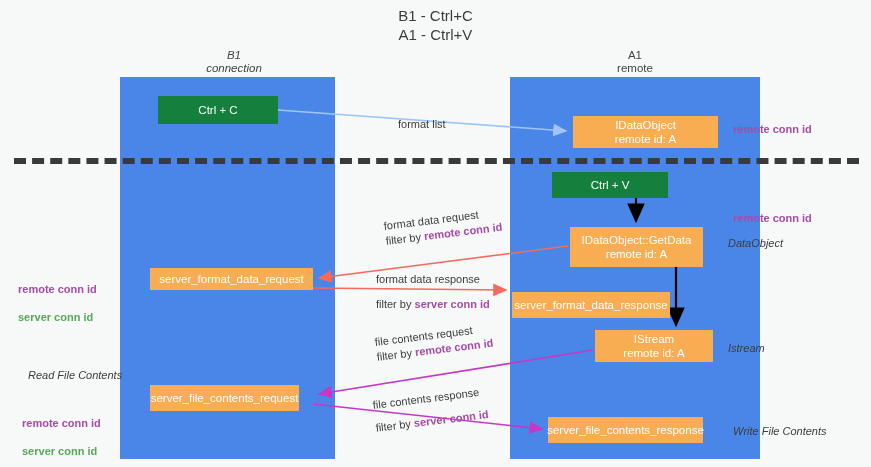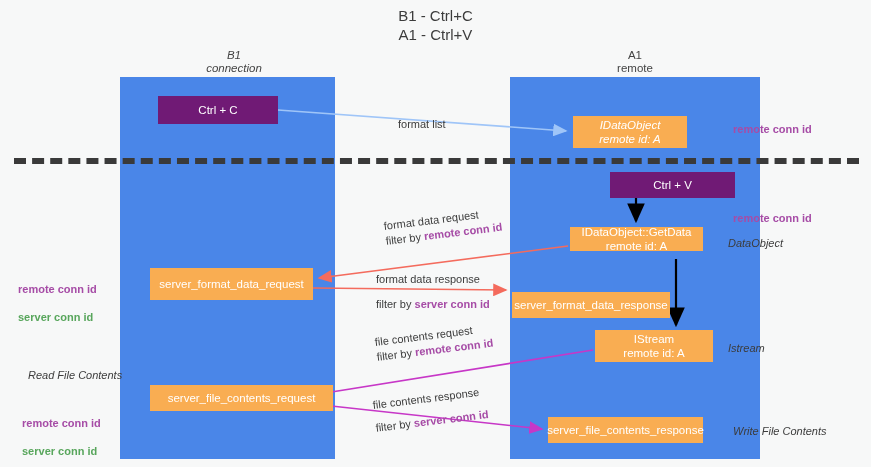--- a/index.html
+++ b/index.html
@@ -60,31 +60,31 @@
     display: flex;
     flex-direction: column;
     align-items: center;
     justify-content: center;
     color: #ffffff;
     font-size: 11.5px;
     line-height: 14px;
     text-align: center;
     white-space: pre-line;
   }
-  .green { background: #701a75; }
+  .green { background: #15803d; }
   .orange { background: #f9ad52; }
 
   #n-ctrlc  { left: 158px; top: 96px;  width: 120px; height: 28px; }
-  #n-dataobj{ left: 573px; top: 116px; width: 114px; height: 32px; font-style: italic; }
-  #n-ctrlv  { left: 610px; top: 172px; width: 125px; height: 26px; }
-  #n-getdata{ left: 570px; top: 227px; width: 133px; height: 24px; }
-  #n-sfdreq { left: 150px; top: 268px; width: 163px; height: 32px; }
+  #n-dataobj{ left: 573px; top: 116px; width: 145px; height: 32px; }
+  #n-ctrlv  { left: 552px; top: 172px; width: 116px; height: 26px; }
+  #n-getdata{ left: 570px; top: 227px; width: 133px; height: 40px; }
+  #n-sfdreq { left: 150px; top: 268px; width: 163px; height: 22px; }
   #n-sfdresp{ left: 512px; top: 279px; width: 158px; height: 26px; margin-top: 13px; }
   #n-istream{ left: 595px; top: 330px; width: 118px; height: 32px; }
-  #n-sfcreq { left: 150px; top: 385px; width: 183px; height: 26px; }
+  #n-sfcreq { left: 150px; top: 385px; width: 149px; height: 26px; }
   #n-sfcresp{ left: 548px; top: 417px; width: 155px; height: 26px; }
 
   
   .side-note {
     font-size: 11px;
     line-height: 14px;
     white-space: pre-line;
   }
   .purple { color: #a64ca6; font-weight: bold; }
   .green-t { color: #58a65c; font-weight: bold; }

